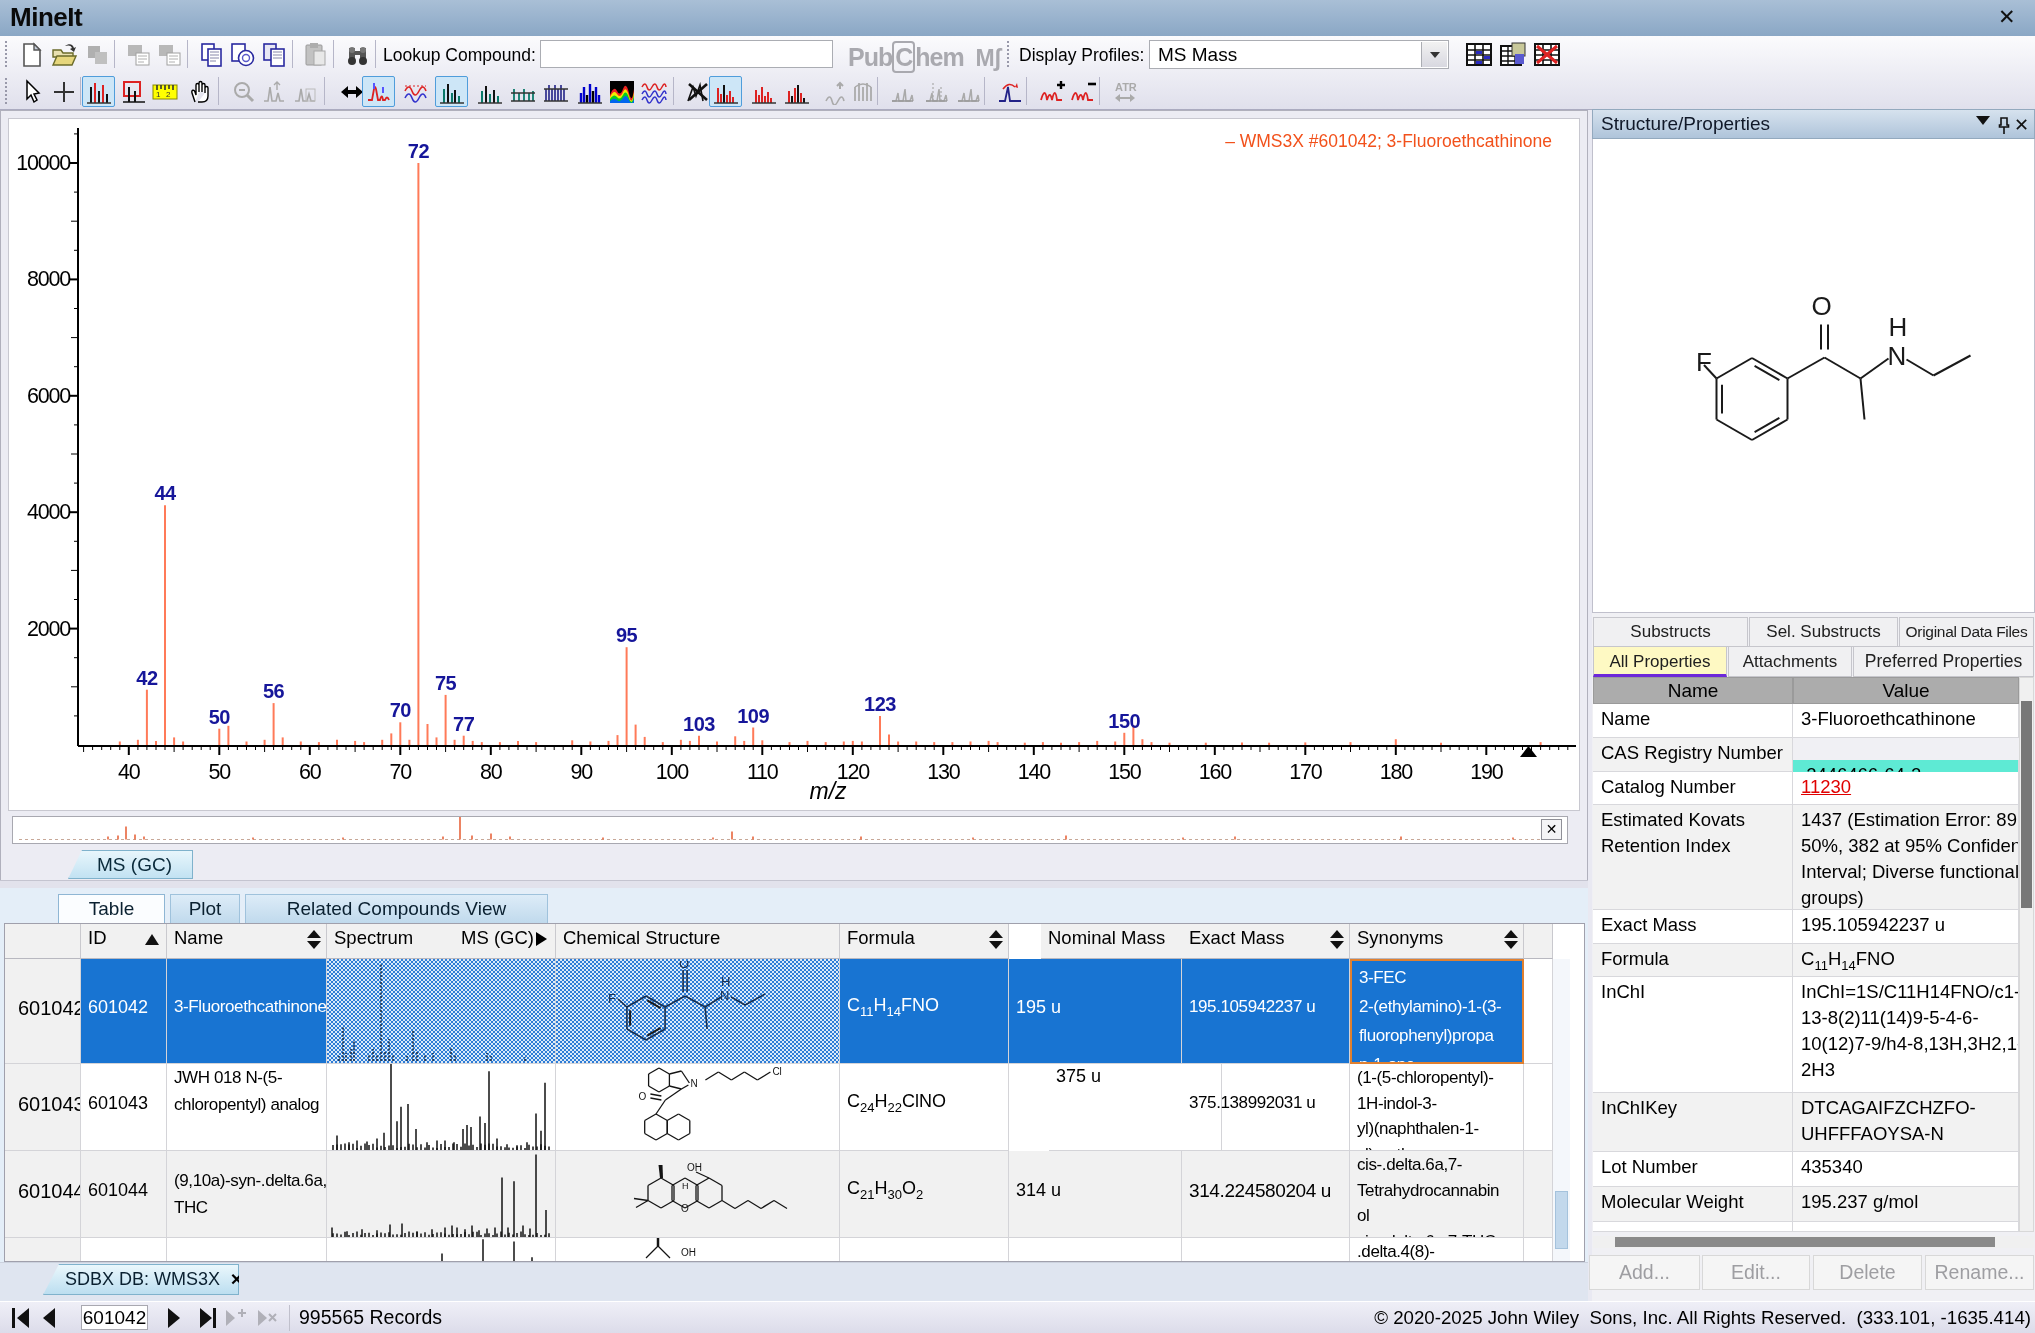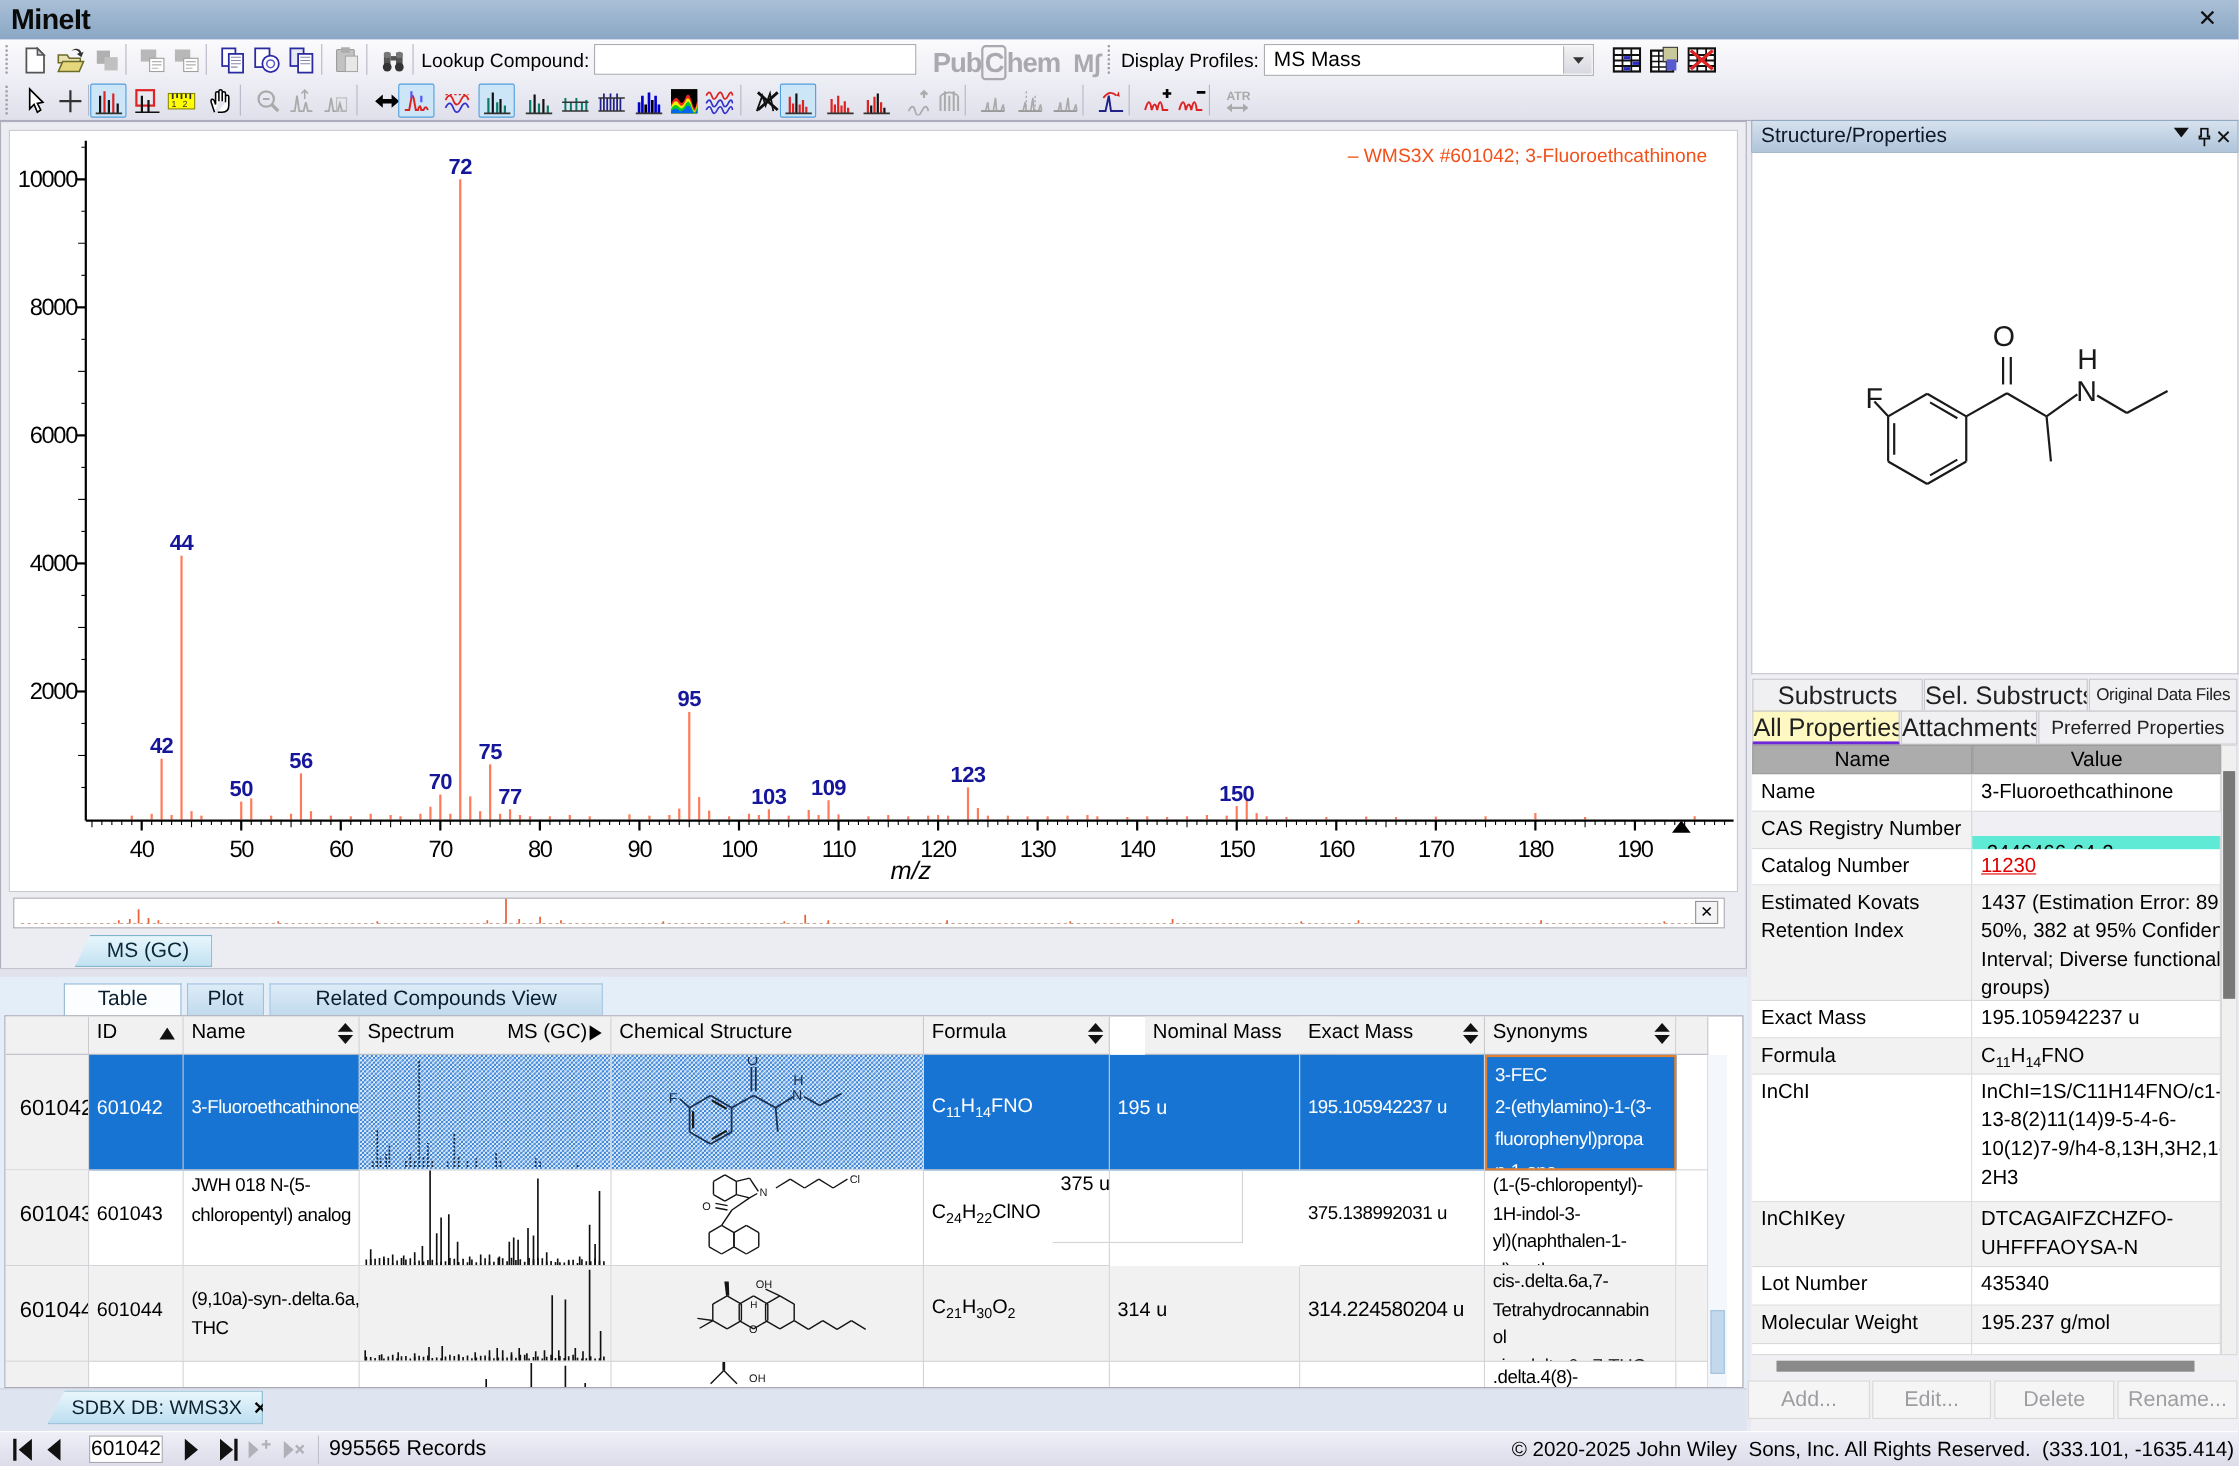--- a/index.html
+++ b/index.html
@@ -29,21 +29,21 @@
 .ltab.off{background:linear-gradient(#DDECF8,#BFD9EC);border:1px solid #9FC2DC;border-bottom:none}
 .tblwrap{left:4px;top:923px;width:1581px;height:339px;background:#fff;border:1px solid #A0A0AC;overflow:hidden;font-size:18px;color:#000}
 .cell{position:absolute;border-right:1px solid #D4D4D8;border-bottom:1px solid #D4D4D8;overflow:hidden;padding:2px 7px}
 .hcell{position:absolute;background:#F1F1F1;border-right:1px solid #C9C9CE;border-bottom:1px solid #B8B8C0;overflow:hidden;padding:3px 7px;font-size:18.5px}
 .hatchbg{background-color:#DCEAF8;background-image:linear-gradient(45deg,#2E7CD6 25%,transparent 25%,transparent 75%,#2E7CD6 75%),linear-gradient(45deg,#2E7CD6 25%,transparent 25%,transparent 75%,#2E7CD6 75%);background-size:4px 4px;background-position:0 0,2px 2px}
 .selbg{background:#1874D2;color:#fff}
 .graybg{background:#F1F1F1}
 .rightpanel{left:1592px;top:109px;width:443px;height:1192px;background:#F0F0F4}
 .rphdr{left:1592px;top:109px;width:443px;height:30px;background:linear-gradient(#D6E2EE,#AFC4DA);border:1px solid #93A9BE;font-size:19px;color:#101828;line-height:28px;padding-left:8px}
 .rpstruct{left:1592px;top:139px;width:443px;height:474px;background:#fff;border:1px solid #C0C0CC;border-top:none}
-.rptabs{font-size:23px;color:#202020;text-align:center;border:1px solid #C6C6CC;background:#F0F0F2;position:absolute;overflow:hidden;white-space:nowrap}
+.rptabs{font-size:17px;color:#202020;text-align:center;border:1px solid #C6C6CC;background:#F0F0F2;position:absolute;overflow:hidden;white-space:nowrap}
 .rptabs.on{background:#fef9c3;border-bottom:3px solid #6d28d9}
 .pcell{position:absolute;border-right:1px solid #D8D8DC;border-bottom:1px solid #D8D8DC;overflow:hidden;padding:2px 8px;font-size:18.5px;line-height:26px;color:#000}
 .ph{position:absolute;background:#ACACAC;text-align:center;border:1px solid #9A9A9A;font-size:19px;line-height:25px;color:#000}
 .btn{position:absolute;height:35px;background:#F5F5F5;border:1px solid #D8D8D8;color:#9E9EA2;font-size:19.5px;text-align:center;line-height:33px}
 .sdbxtab{left:43px;top:1264px;width:196px;height:31px;background:linear-gradient(#EAF7FC,#BCDEF0);border:1px solid #7FB2CC;clip-path:polygon(16px 0,100% 0,100% 100%,0 100%);font-size:18px;color:#0A2030;line-height:29px;padding-left:21px;white-space:nowrap}
 .statusbar{left:0;top:1301px;width:2035px;height:32px;background:linear-gradient(#EFEFF7,#DCDCEA);border-top:1px solid #fff}
 .navbox{left:81px;top:1305px;width:67px;height:25px;background:#fff;border:1px solid #A8A8B0;font-size:19px;text-align:center;line-height:24px}
 </style></head>
 <body>
 <div class="abs titlebar"></div>
@@ -964,21 +964,21 @@
 <line x1="111.2" y1="56.5" x2="122.5" y2="50.0" stroke="#141414" stroke-width="1.3"></line>
 <line x1="109.4" y1="36.0" x2="100.0" y2="50.0" stroke="#141414" stroke-width="1.3"></line>
 <line x1="149.4" y1="16.0" x2="162.4" y2="8.0" stroke="#141414" stroke-width="1.3"></line>
 <line x1="162.4" y1="8.0" x2="175.4" y2="16.0" stroke="#141414" stroke-width="1.3"></line>
 <line x1="175.4" y1="16.0" x2="188.4" y2="8.0" stroke="#141414" stroke-width="1.3"></line>
 <line x1="188.4" y1="8.0" x2="201.4" y2="16.0" stroke="#141414" stroke-width="1.3"></line>
 <line x1="201.4" y1="16.0" x2="214.4" y2="8.0" stroke="#141414" stroke-width="1.3"></line>
 <text x="216.39230484541326" y="11.0" font-size="10" fill="#141414">Cl</text>
 </svg></div>
     <div class="cell" style="left:835px;top:140px;width:169px;height:87px;padding-top:27px">C<sub style="font-size:13px">24</sub>H<sub style="font-size:13px">22</sub>ClNO</div>
-    <div class="cell" style="left:952px;top:140px;width:173px;height:66px;">375 u</div>
+    <div class="cell" style="left:1044px;top:140px;width:173px;height:87px;">375 u</div>
     <div class="cell" style="left:1177px;top:140px;width:168px;height:87px;padding-top:29px;font-size:17px;letter-spacing:-0.4px;white-space:nowrap;">375.138992031 u</div>
     <div class="cell" style="left:1345px;top:140px;width:174px;height:87px;line-height:25.5px;padding-top:1px;font-size:17px;letter-spacing:-0.4px;white-space:nowrap;">(1-(5-chloropentyl)-<br>1H-indol-3-<br>yl)(naphthalen-1-<br>yl)methanone</div>
     <div class="cell" style="left:1519px;top:140px;width:29px;height:87px;"></div>
     <div class="cell graybg" style="left:0px;top:227px;width:76px;height:87px;padding:29px 0 0 13px;font-size:20px">601044</div>
     <div class="cell" style="left:76px;top:227px;width:86px;height:87px;padding-top:29px;background:#F1F1F1;">601044</div>
     <div class="cell" style="left:162px;top:227px;width:160px;height:87px;padding-top:16px;line-height:27px;background:#F1F1F1;font-size:17px;letter-spacing:-0.4px;white-space:nowrap;">(9,10a)-syn-.delta.6a,7-<br>THC</div>
     <div class="cell" style="left:322px;top:227px;width:229px;height:87px;padding:0;display:flex;align-items:flex-end;background:#F1F1F1;">
       <svg width="226" height="96" viewBox="0 0 226 96">
         <line x1="6" y1="96" x2="6" y2="92.3" stroke="#101010" stroke-width="1.5"></line>
         <line x1="10" y1="96" x2="10" y2="92.6" stroke="#101010" stroke-width="1.5"></line>

